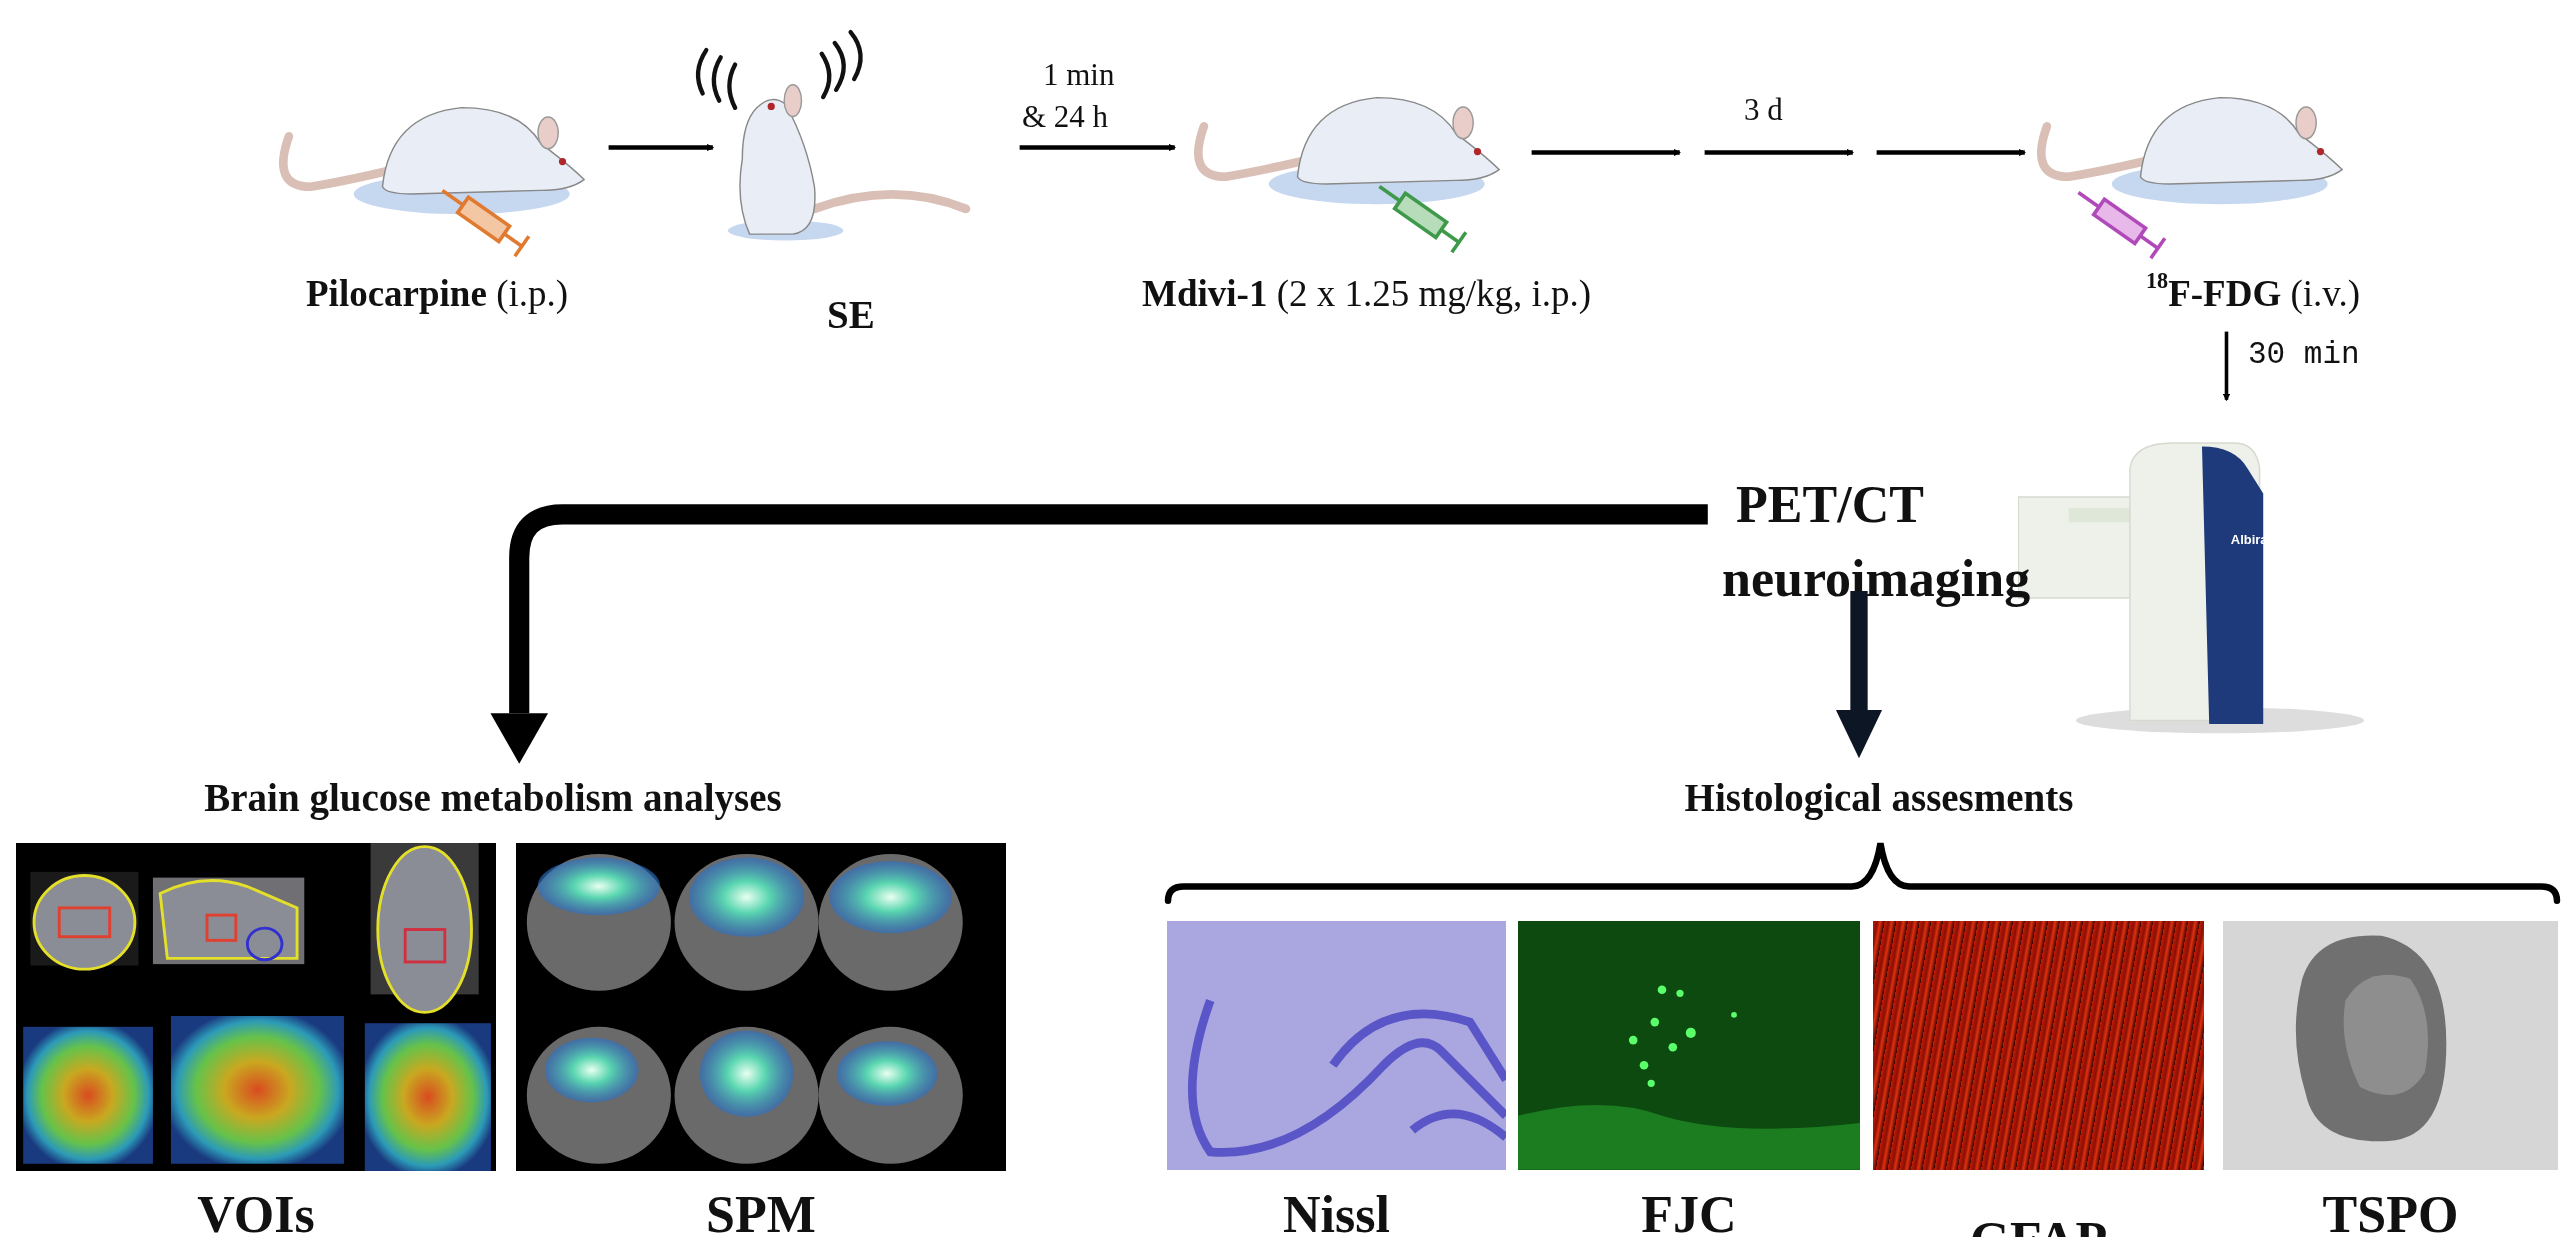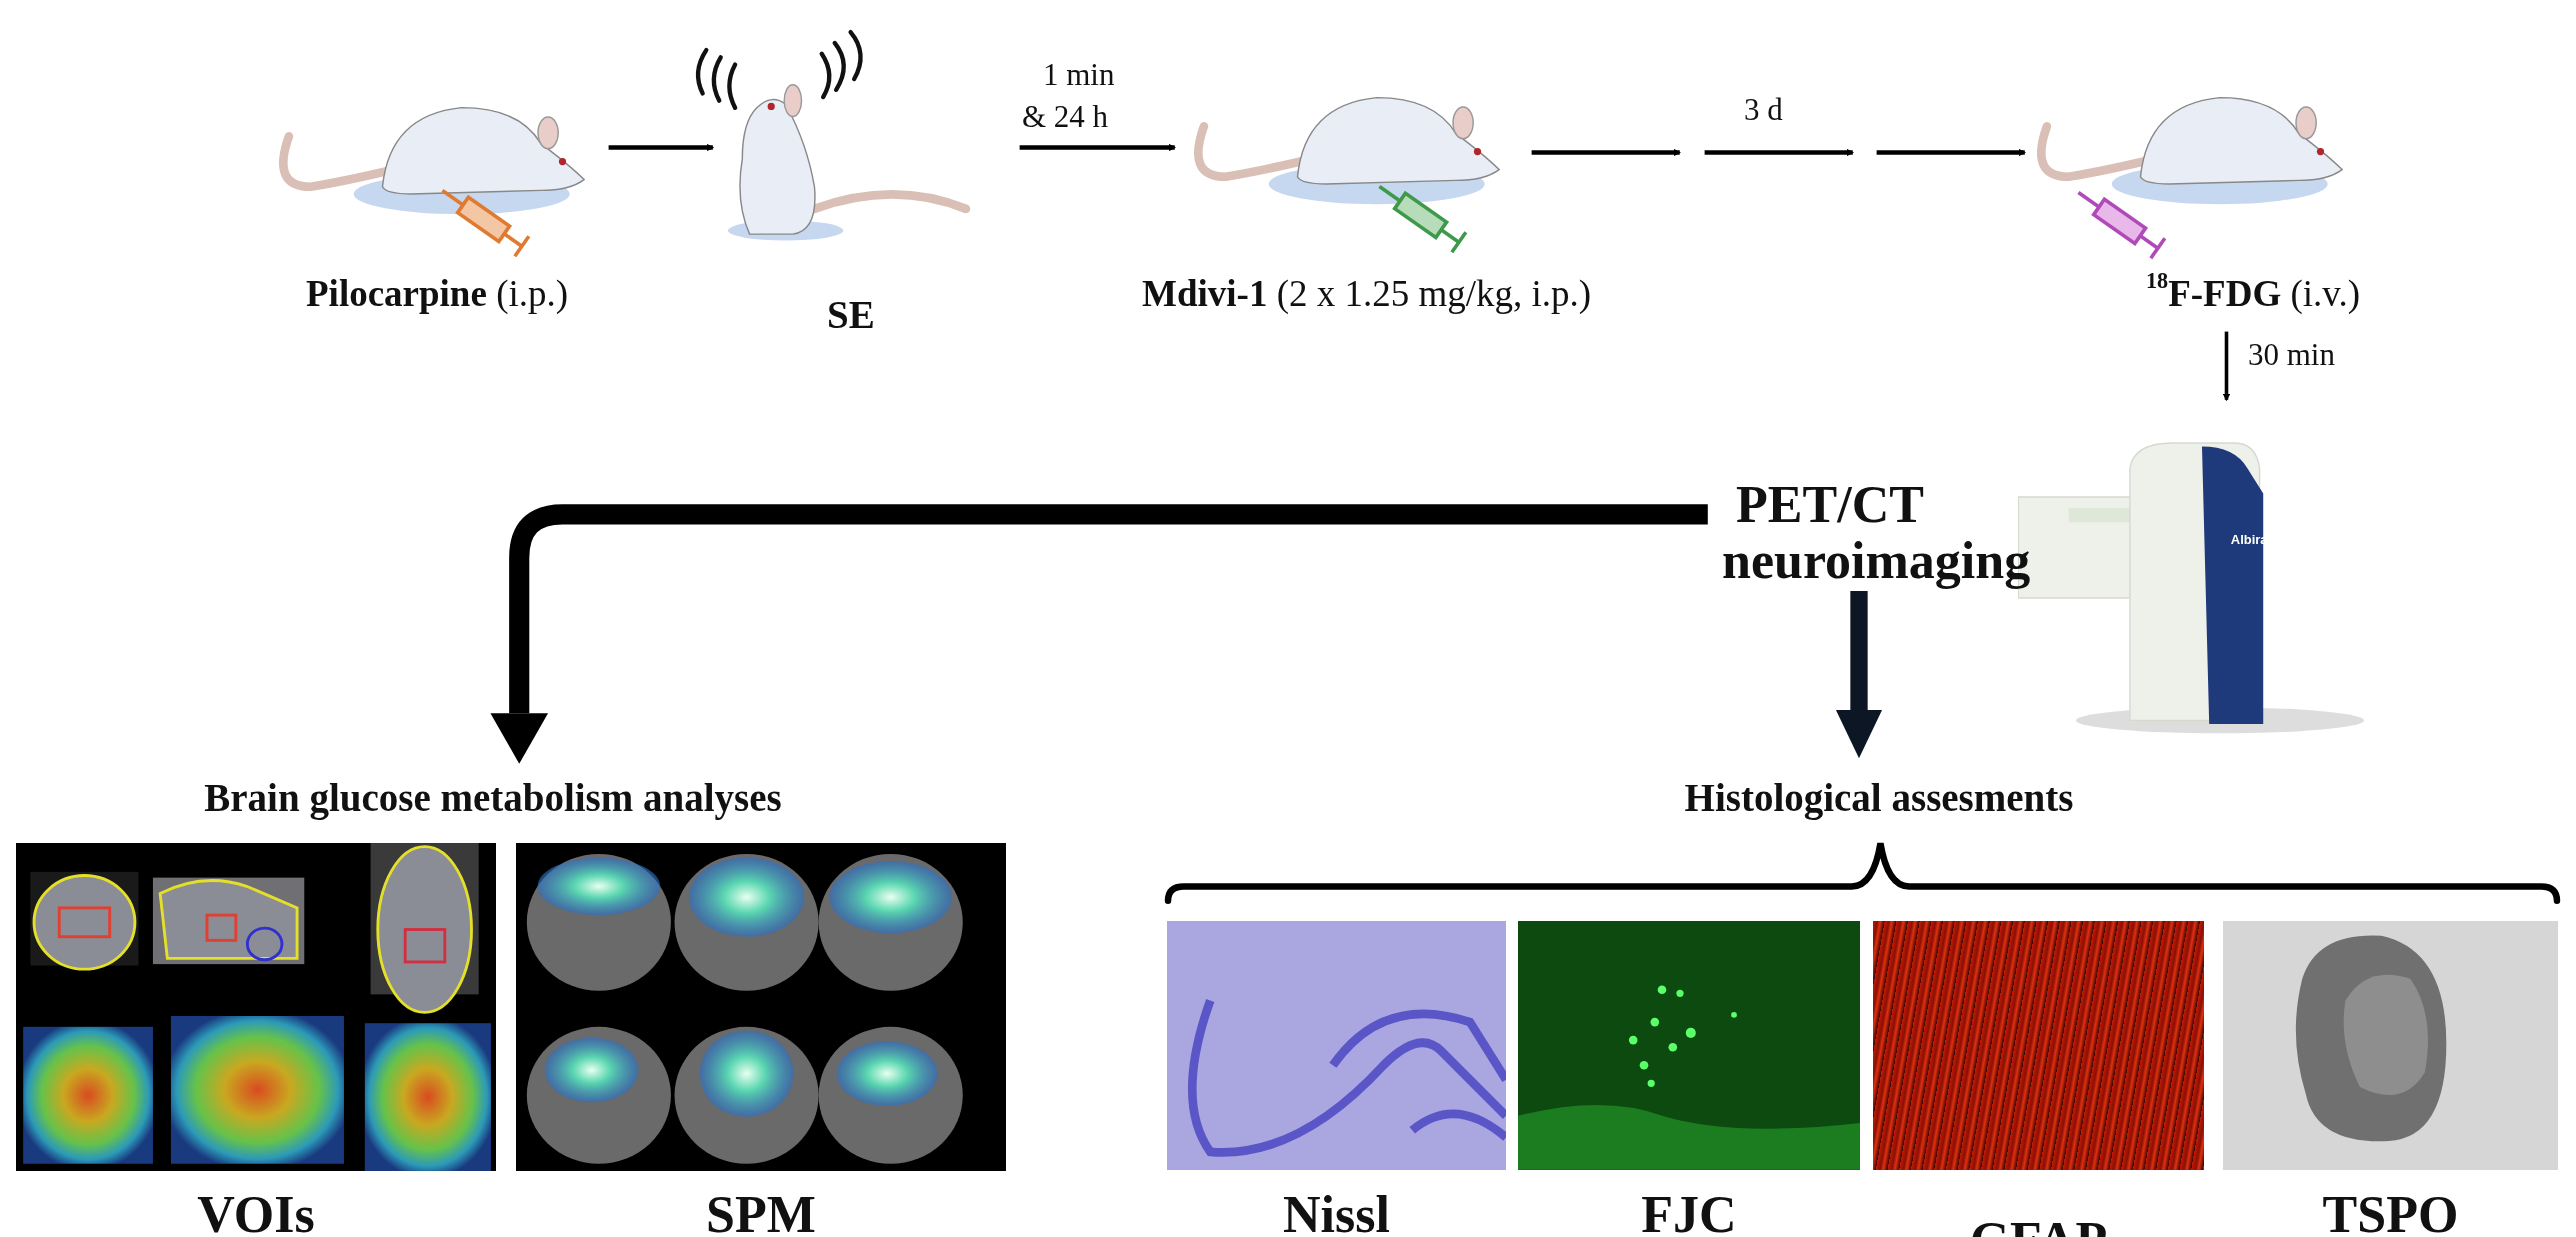--- a/index.html
+++ b/index.html
@@ -131,38 +131,38 @@
     </g>
   </svg>
 </div>
 <div class="lbl" style="left:2146px; top:275px;">
   <b><sup>18</sup><span>F-FDG</span></b><span> (i.v.)</span>
 </div>
 
 <svg class="abs" style="left:2212px; top:328px;" width="29" height="79" viewBox="0 0 40 110">
   <line x1="20" y1="5" x2="20" y2="100" stroke="#000" stroke-width="5" marker-end="url(#ah)"></line>
 </svg>
-<div class="lbl small" style="left:2248px; top:339px;">30 min</div>
+<div class="lbl small" style="left:2248px; top:339px;font-family:Liberation Mono, monospace;">30 min</div>
 
 <div class="abs" style="left:2018px; top:425px; width:404px; height:317px;">
   <svg width="404" height="317" viewBox="0 0 560 440">
     <ellipse cx="280" cy="410" rx="200" ry="18" fill="#cfcfcf" opacity="0.7"></ellipse>
 
     <path d="M0,100 L200,100 L200,210 Q200,240 170,240 L0,240 z" fill="#eef0ea" stroke="#d6d9d0" stroke-width="2"></path>
     <rect x="70" y="115" width="90" height="20" fill="#dfe8d8"></rect>
 
     <path d="M155,60 Q160,25 215,25 L300,25 Q330,25 335,60 L335,410 L155,410 z" fill="#eef0ea" stroke="#d6d9d0" stroke-width="2"></path>
 
     <path d="M255,30 Q300,30 318,60 L340,95 L340,415 L265,415 z" fill="#1f3a7a"></path>
     <text x="295" y="165" fill="#ffffff" font-family="Liberation Sans, sans-serif" font-size="18" font-weight="bold">Albira</text>
   </svg>
 </div>
 <div class="caption" style="left:1722px; top:479px; width:216px;">
   <div>PET/CT</div>
-  <div style="margin-top:4px;">neuroimaging</div>
+  <div style="margin-top:22px;">neuroimaging</div>
 </div>
 
 <svg class="abs" style="left:476px; top:497px;" width="1239" height="274" viewBox="0 0 1720 380">
   <path d="M1710,24 L120,24 Q60,24 60,84 L60,300" stroke="#000" stroke-width="28" fill="none"></path>
   <path d="M20,300 L100,300 L60,370 z" fill="#000"></path>
 </svg>
 
 <svg class="abs" style="left:1830px; top:591px;" width="58" height="173" viewBox="0 0 80 240">
   <rect x="28" y="0" width="24" height="170" fill="#0c1624"></rect>
   <path d="M8,165 L72,165 L40,232 z" fill="#0c1624"></path>

